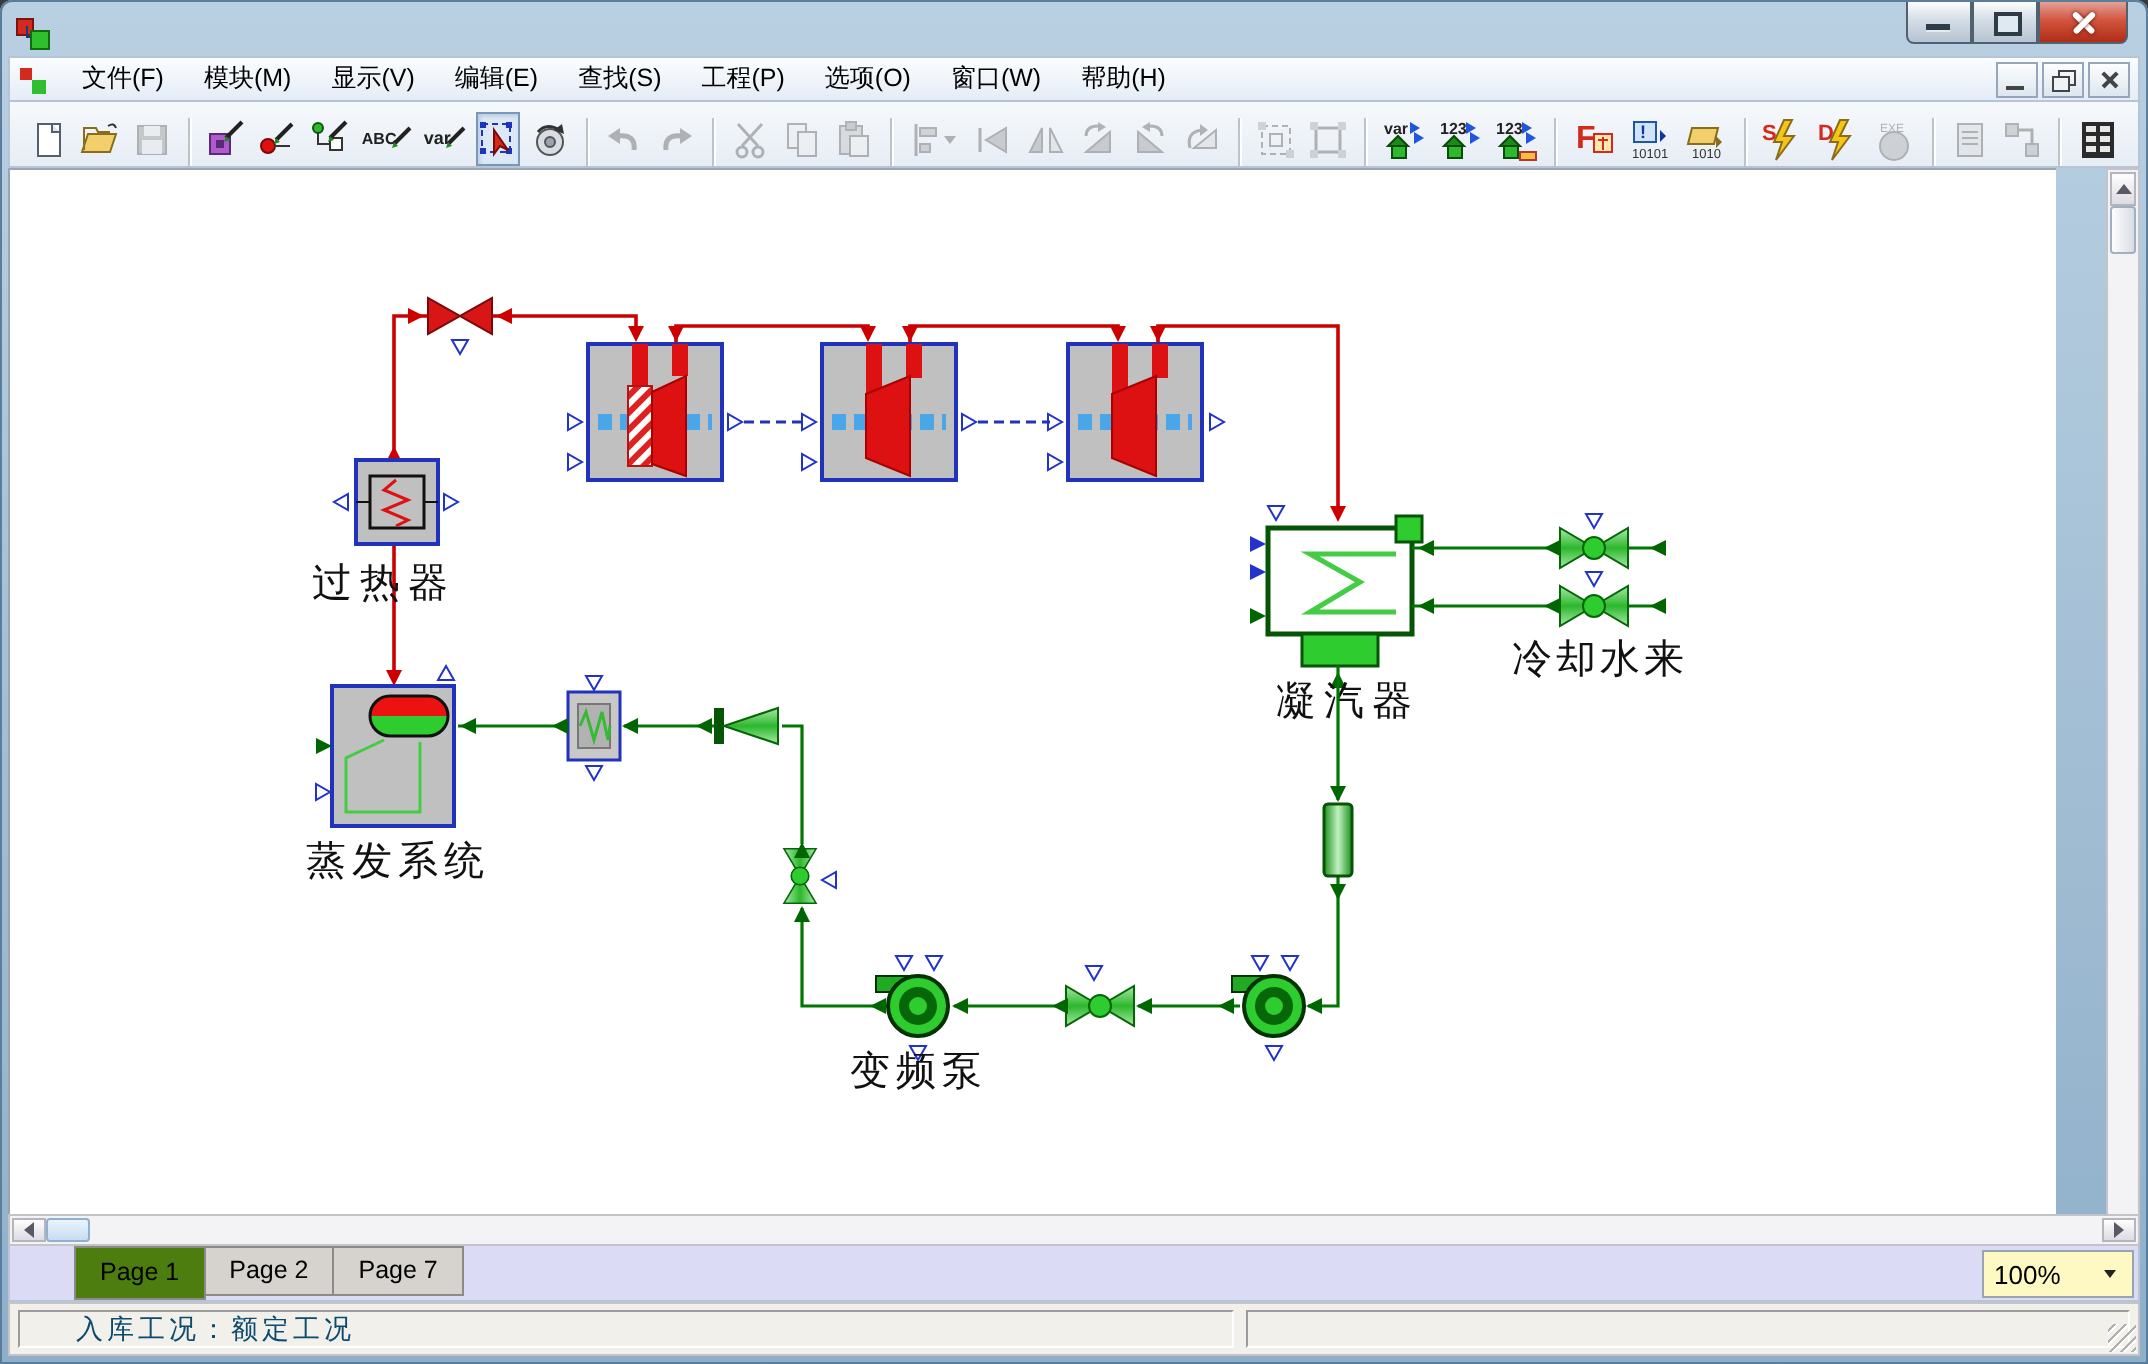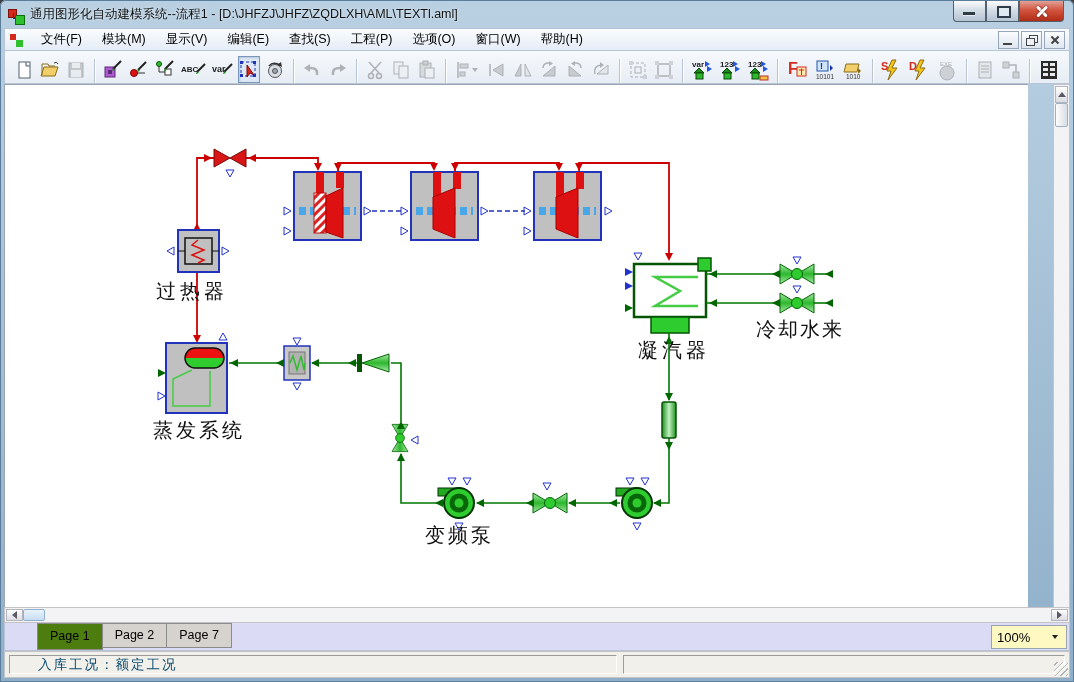--- a/index.html
+++ b/index.html
@@ -84,21 +84,20 @@
 <body>
 
 <div class="window">
 
   <div class="titlebar">
     <div class="app-icon">
         <i class="r"></i>
         <i class="l"></i>
         <i class="g"></i>
       </div>
-    <div class="title-text">通用图形化自动建模系统--流程1 - [D:\JHFZJ\JHFZ\ZQDLXH\AML\TEXTl.aml]</div>
     <div class="cap-group">
       <div class="cap-btn first">
           <i class="glyph-min"></i>
         </div>
       <div class="cap-btn">
           <i class="glyph-max"></i>
         </div>
       <div class="cap-btn close">
           <span class="glyph-x">
             <i></i>

